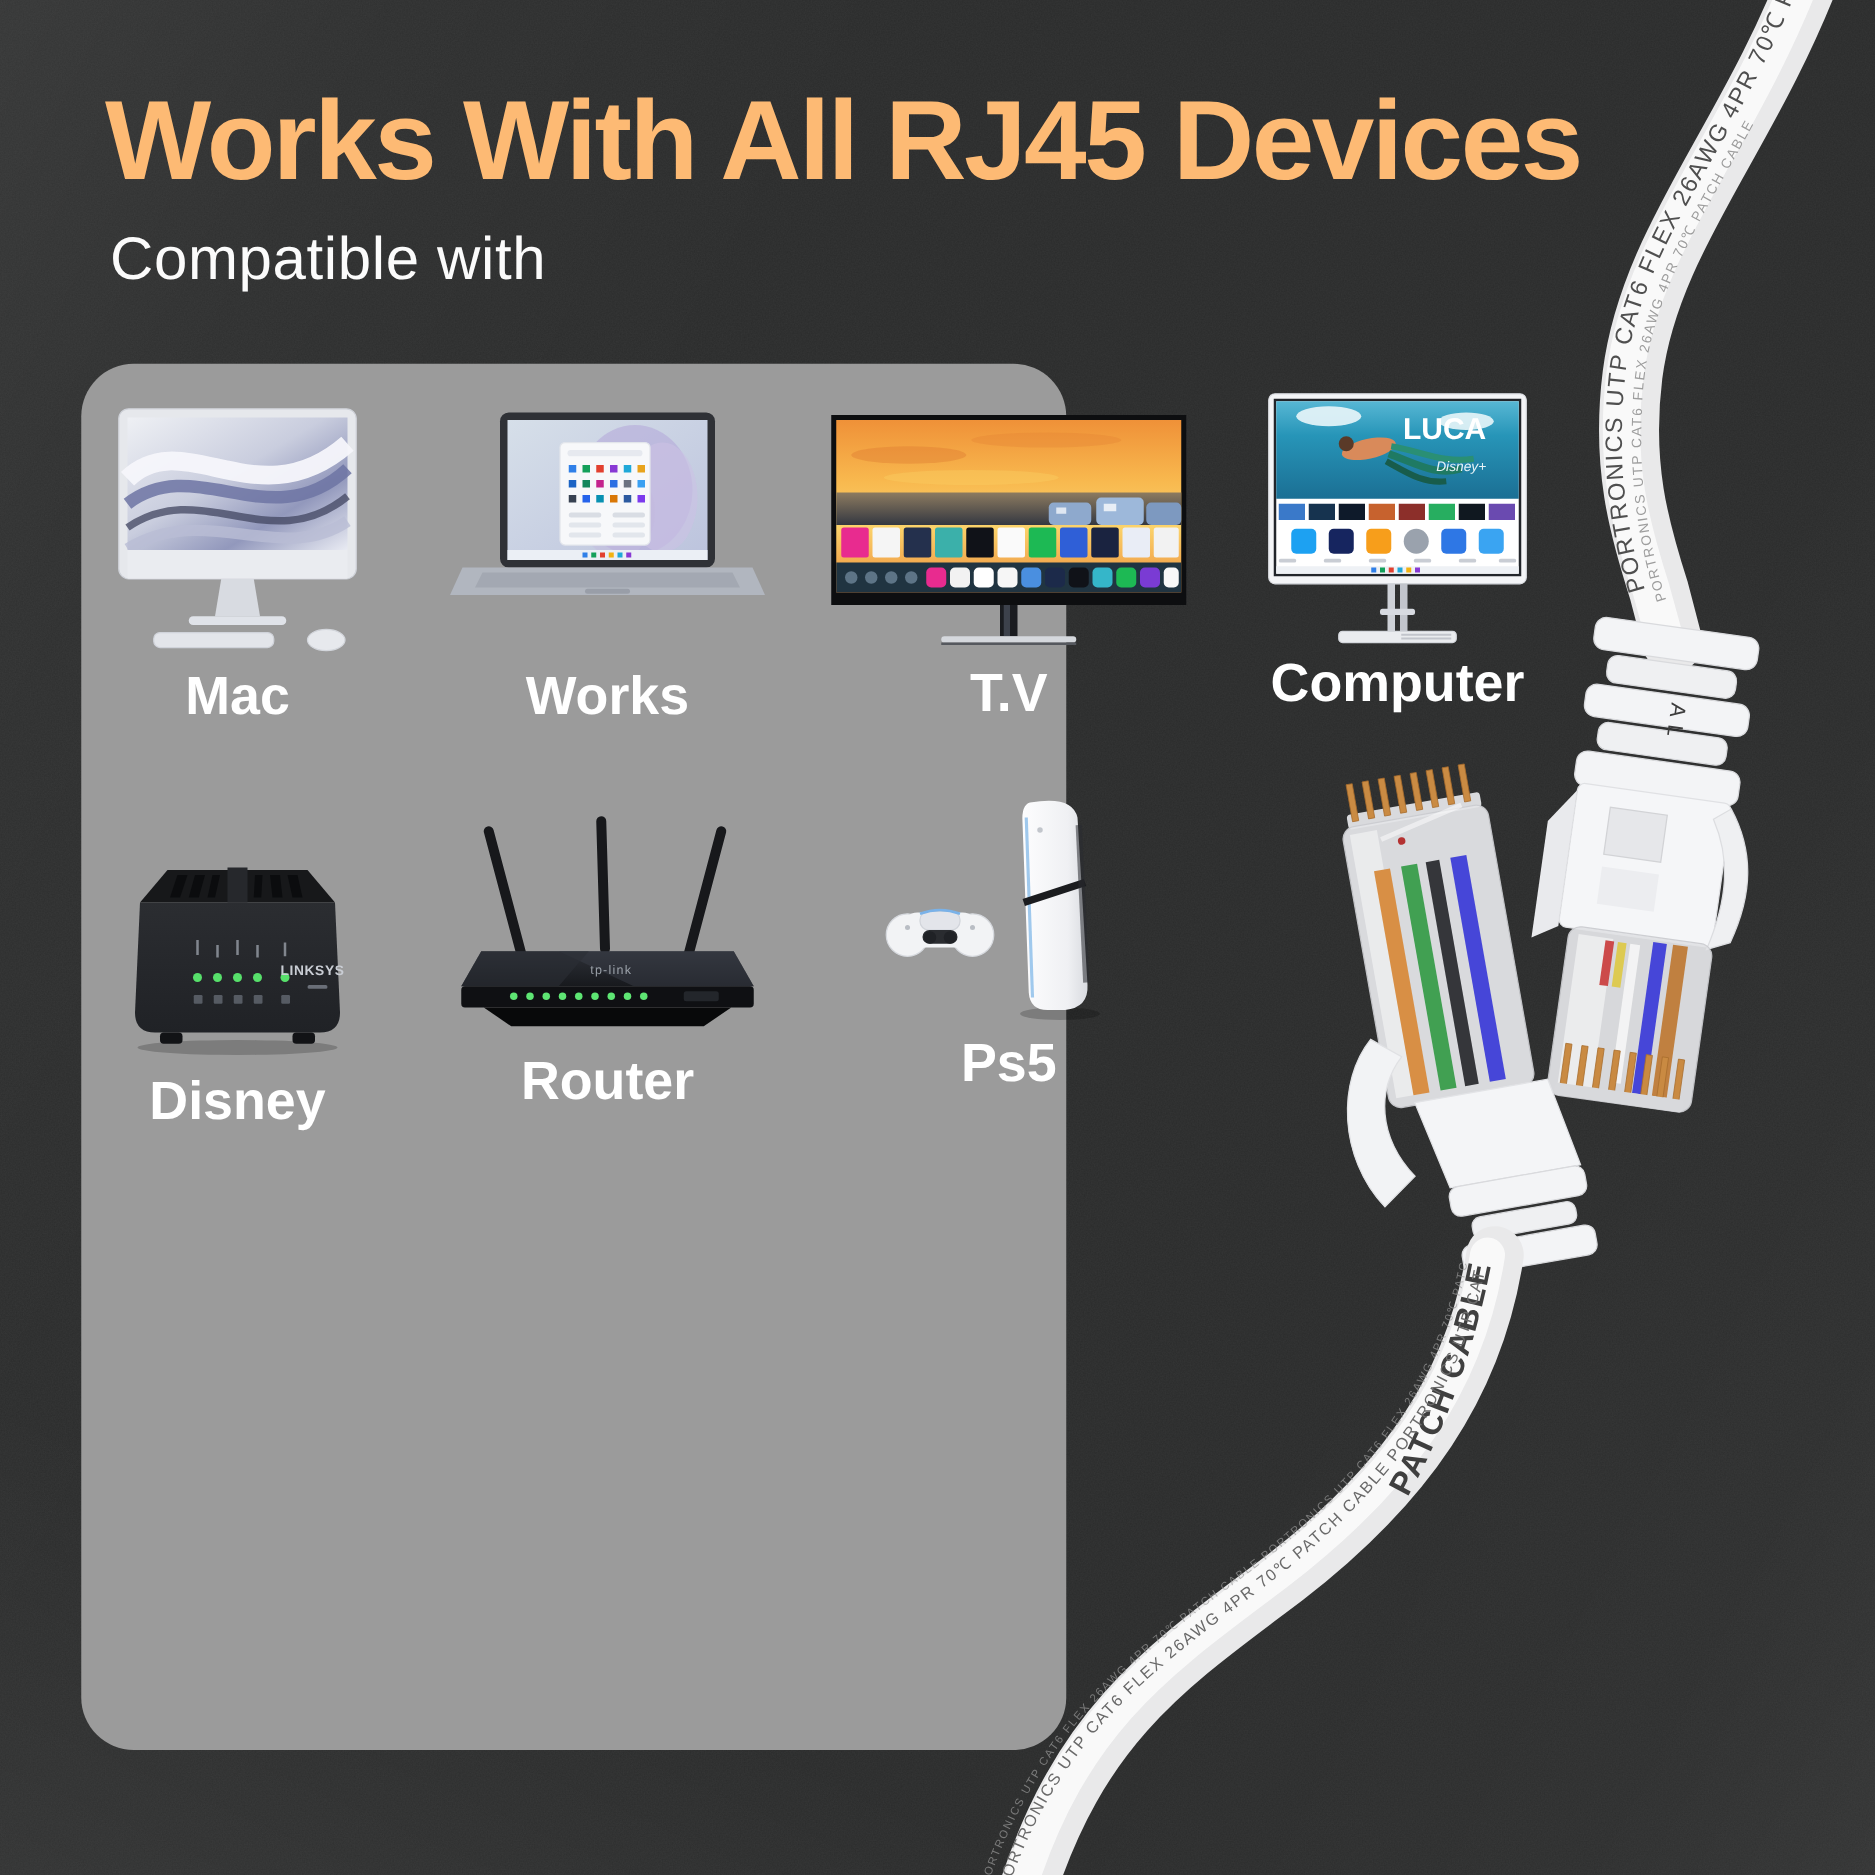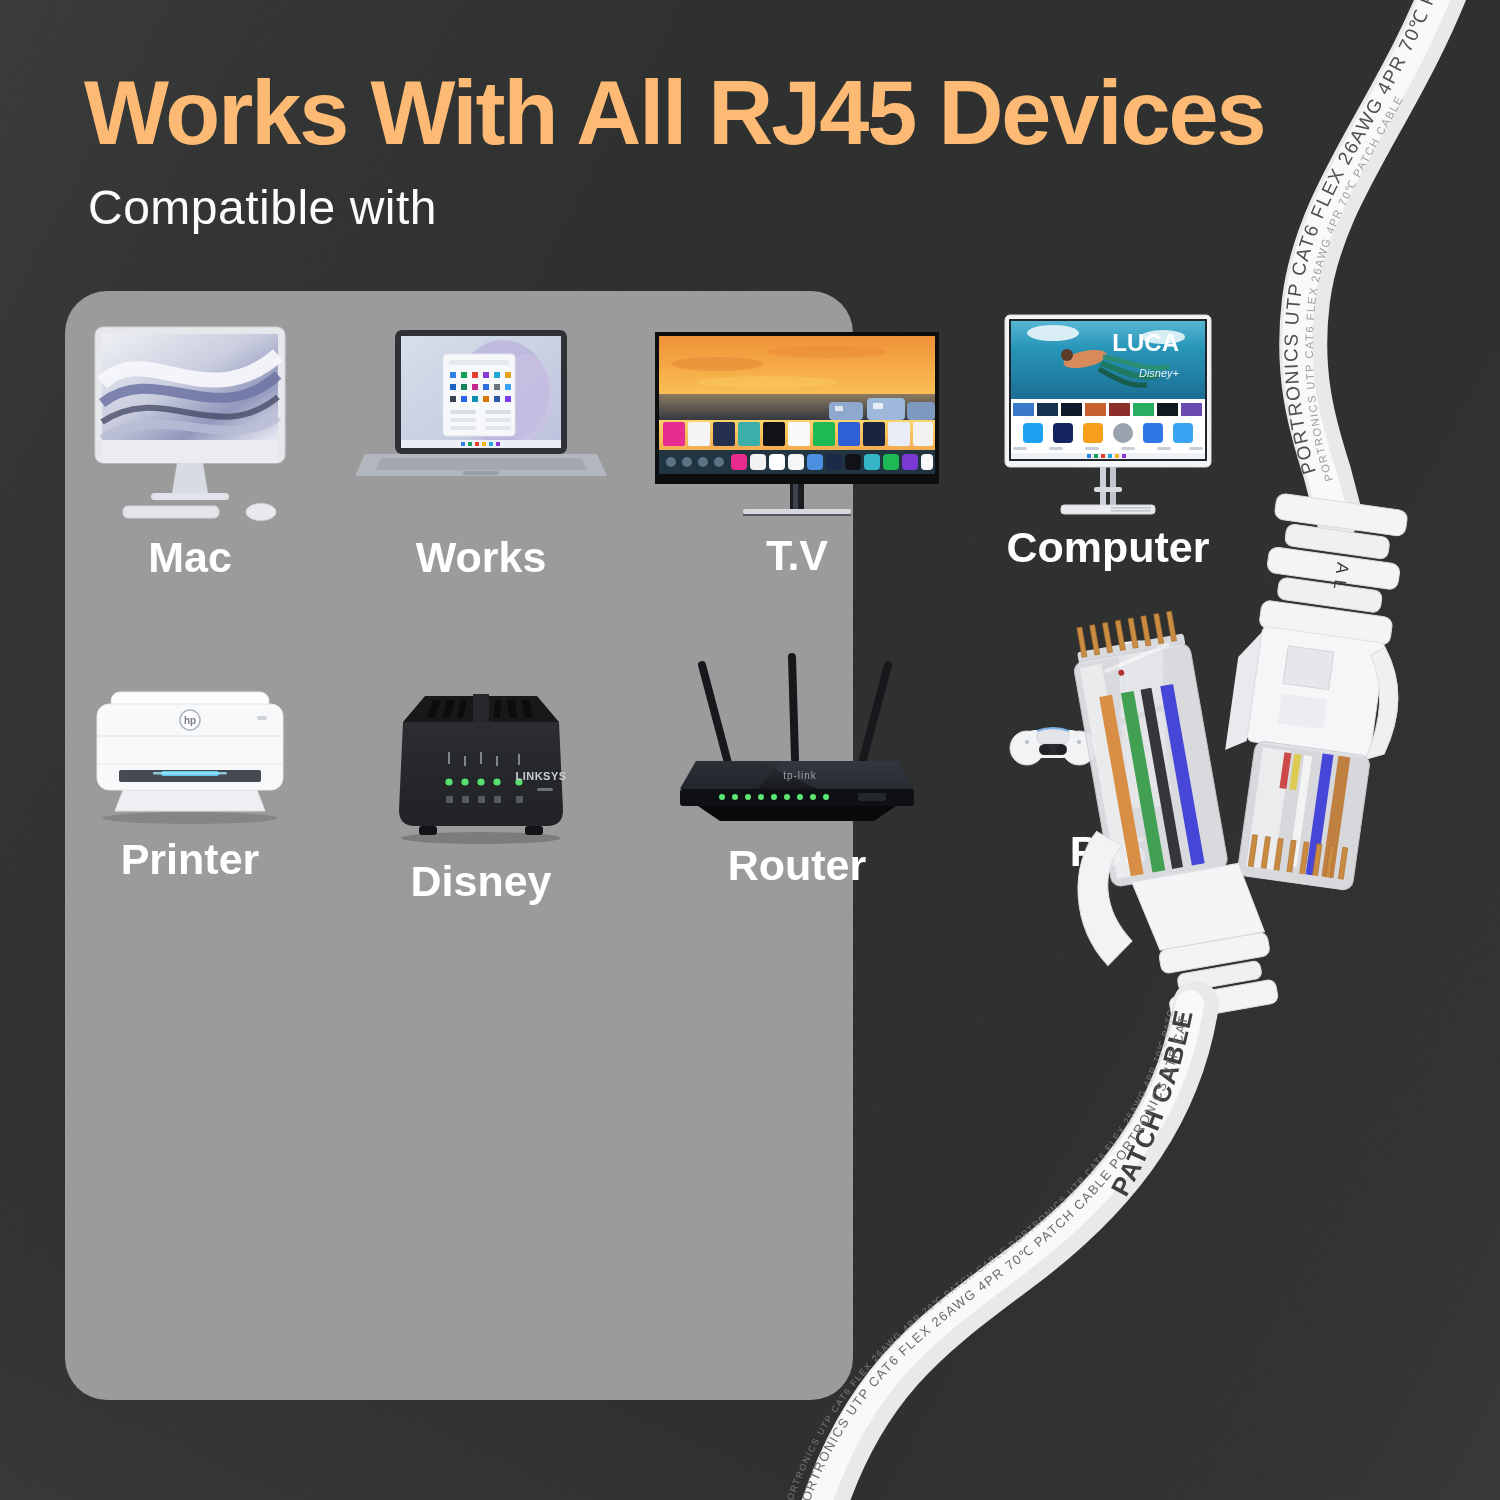--- a/index.html
+++ b/index.html
@@ -264,38 +264,20 @@
           <rect x="127" y="156" width="6" height="38" fill="#c2c5cc"></rect>
           <rect x="111" y="176" width="28" height="5" rx="2" fill="#d7dae0"></rect>
           <rect x="78" y="194" width="94" height="9" rx="3" fill="#eaecef" stroke="#d4d7dc"></rect>
           <rect x="128" y="196" width="40" height="1.6" fill="#c2c5cc"></rect>
             <rect x="128" y="199" width="40" height="1.6" fill="#c2c5cc"></rect>
         </g>
       </svg>
       <div class="dlabel">Computer</div>
     </div>
 
-    <div class="cell pb28">
-      <svg width="250" height="150" viewBox="0 0 250 150">
-        <ellipse cx="125" cy="140" rx="88" ry="6" fill="#000000" opacity="0.14"></ellipse>
-        <polygon points="58,112 192,112 200,133 50,133" fill="#eef0f3" stroke="#dcdfe4"></polygon>
-        <rect x="70" y="104" width="110" height="7" fill="#ffffff"></rect>
-        <rect x="46" y="14" width="158" height="18" rx="9" fill="#fdfdfe" stroke="#e8eaee"></rect>
-        <rect x="32" y="26" width="186" height="86" rx="12" fill="#f8f9fa" stroke="#e4e6ea"></rect>
-        <line x1="32" y1="58" x2="218" y2="58" stroke="#e0e2e7"></line>
-        <line x1="32" y1="86" x2="218" y2="86" stroke="#e6e8ec"></line>
-        <circle cx="125" cy="42" r="10" fill="#ffffff" stroke="#aeb4bc" stroke-width="1.5"></circle>
-        <text x="125" y="46" font-size="10" font-weight="bold" fill="#7b818a" text-anchor="middle">hp</text>
-        <rect x="192" y="38" width="10" height="4" rx="2" fill="#cfd3d9"></rect>
-        <rect x="54" y="92" width="142" height="12" rx="2" fill="#454a52"></rect>
-        <rect x="96" y="93" width="58" height="5" rx="2.5" fill="#5ecdf2" opacity="0.95"></rect>
-        <rect x="88" y="94" width="74" height="2.5" rx="1" fill="#9fe4fa" opacity="0.8"></rect>
-      </svg>
-      <div class="dlabel">Printer</div>
-    </div>
 
     <div class="cell pb6">
       <svg width="240" height="170" viewBox="0 0 240 170">
         <defs>
           <linearGradient id="modemFace" x1="0" y1="0" x2="0" y2="1">
             <stop offset="0" stop-color="#2b2d31"></stop>
               <stop offset="1" stop-color="#202226"></stop>
           </linearGradient>
         </defs>
         <ellipse cx="120" cy="158" rx="80" ry="6" fill="#000000" opacity="0.2"></ellipse>

